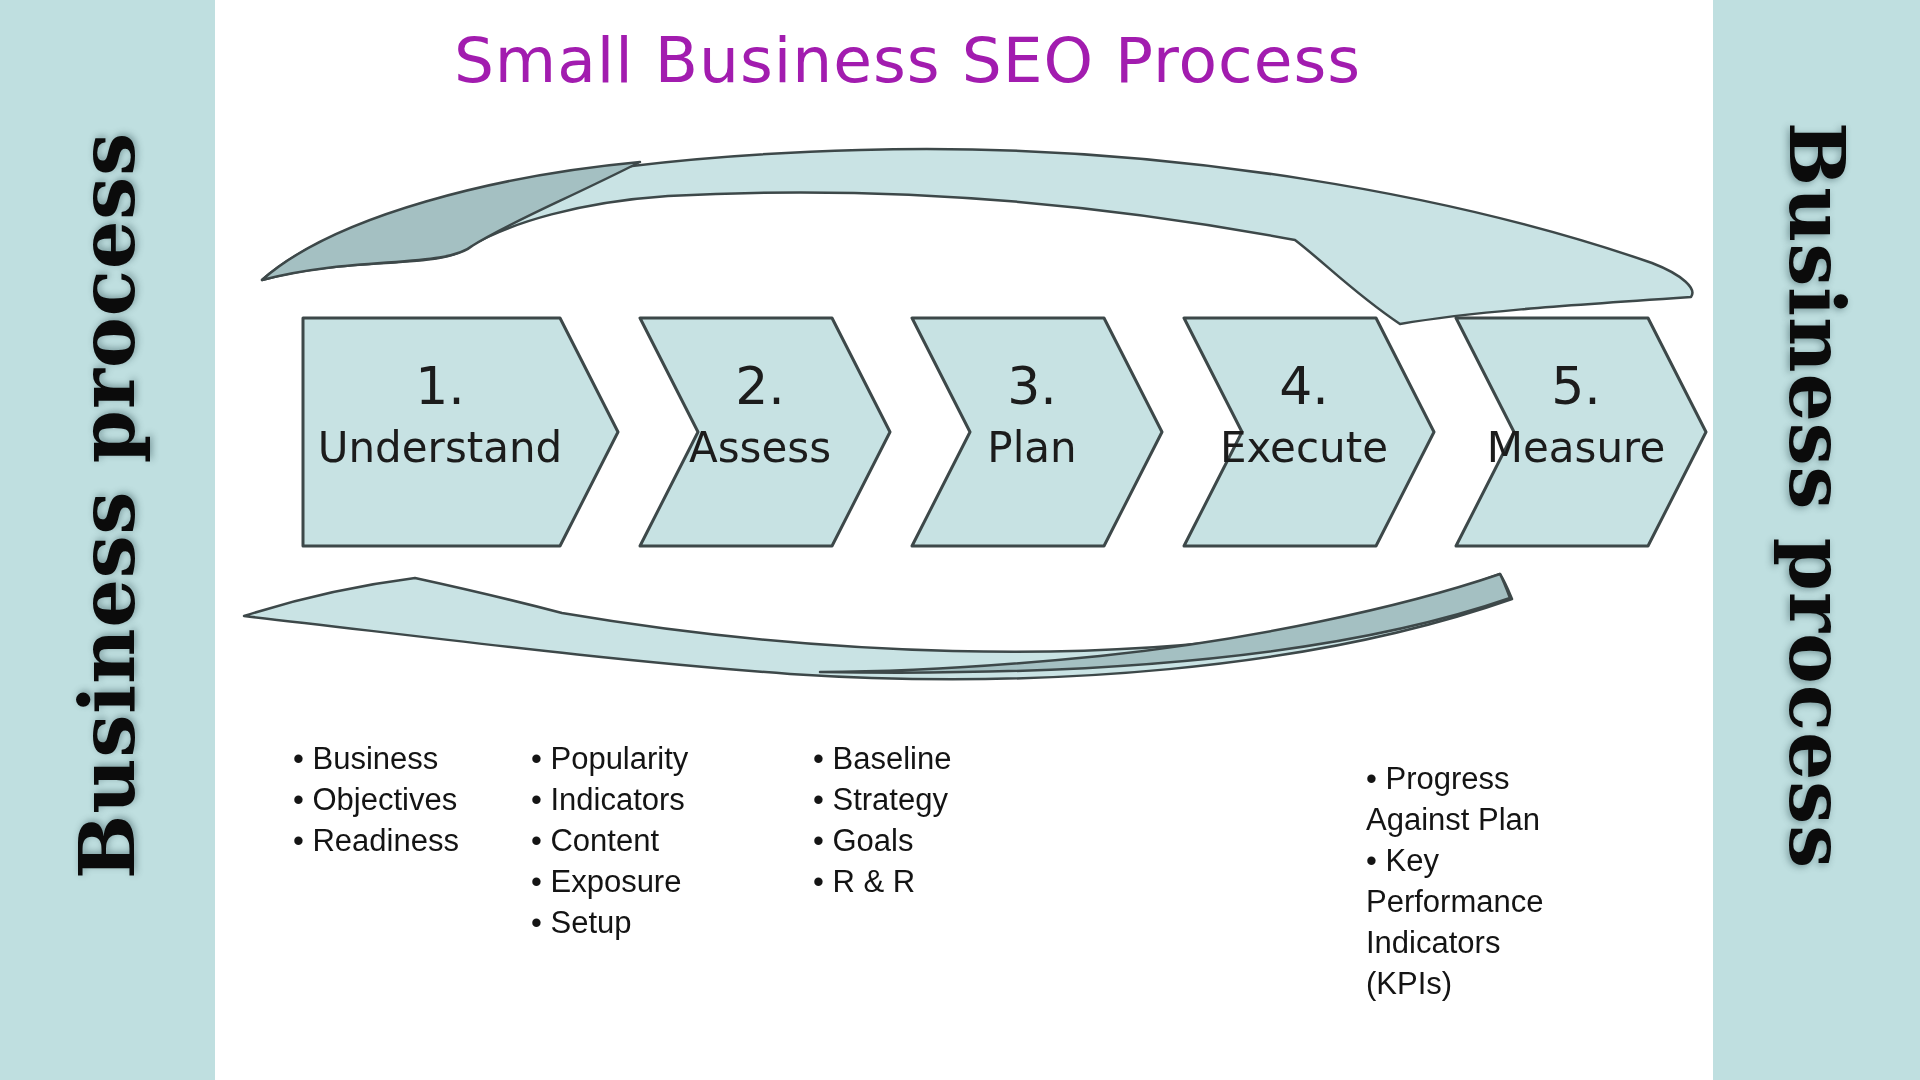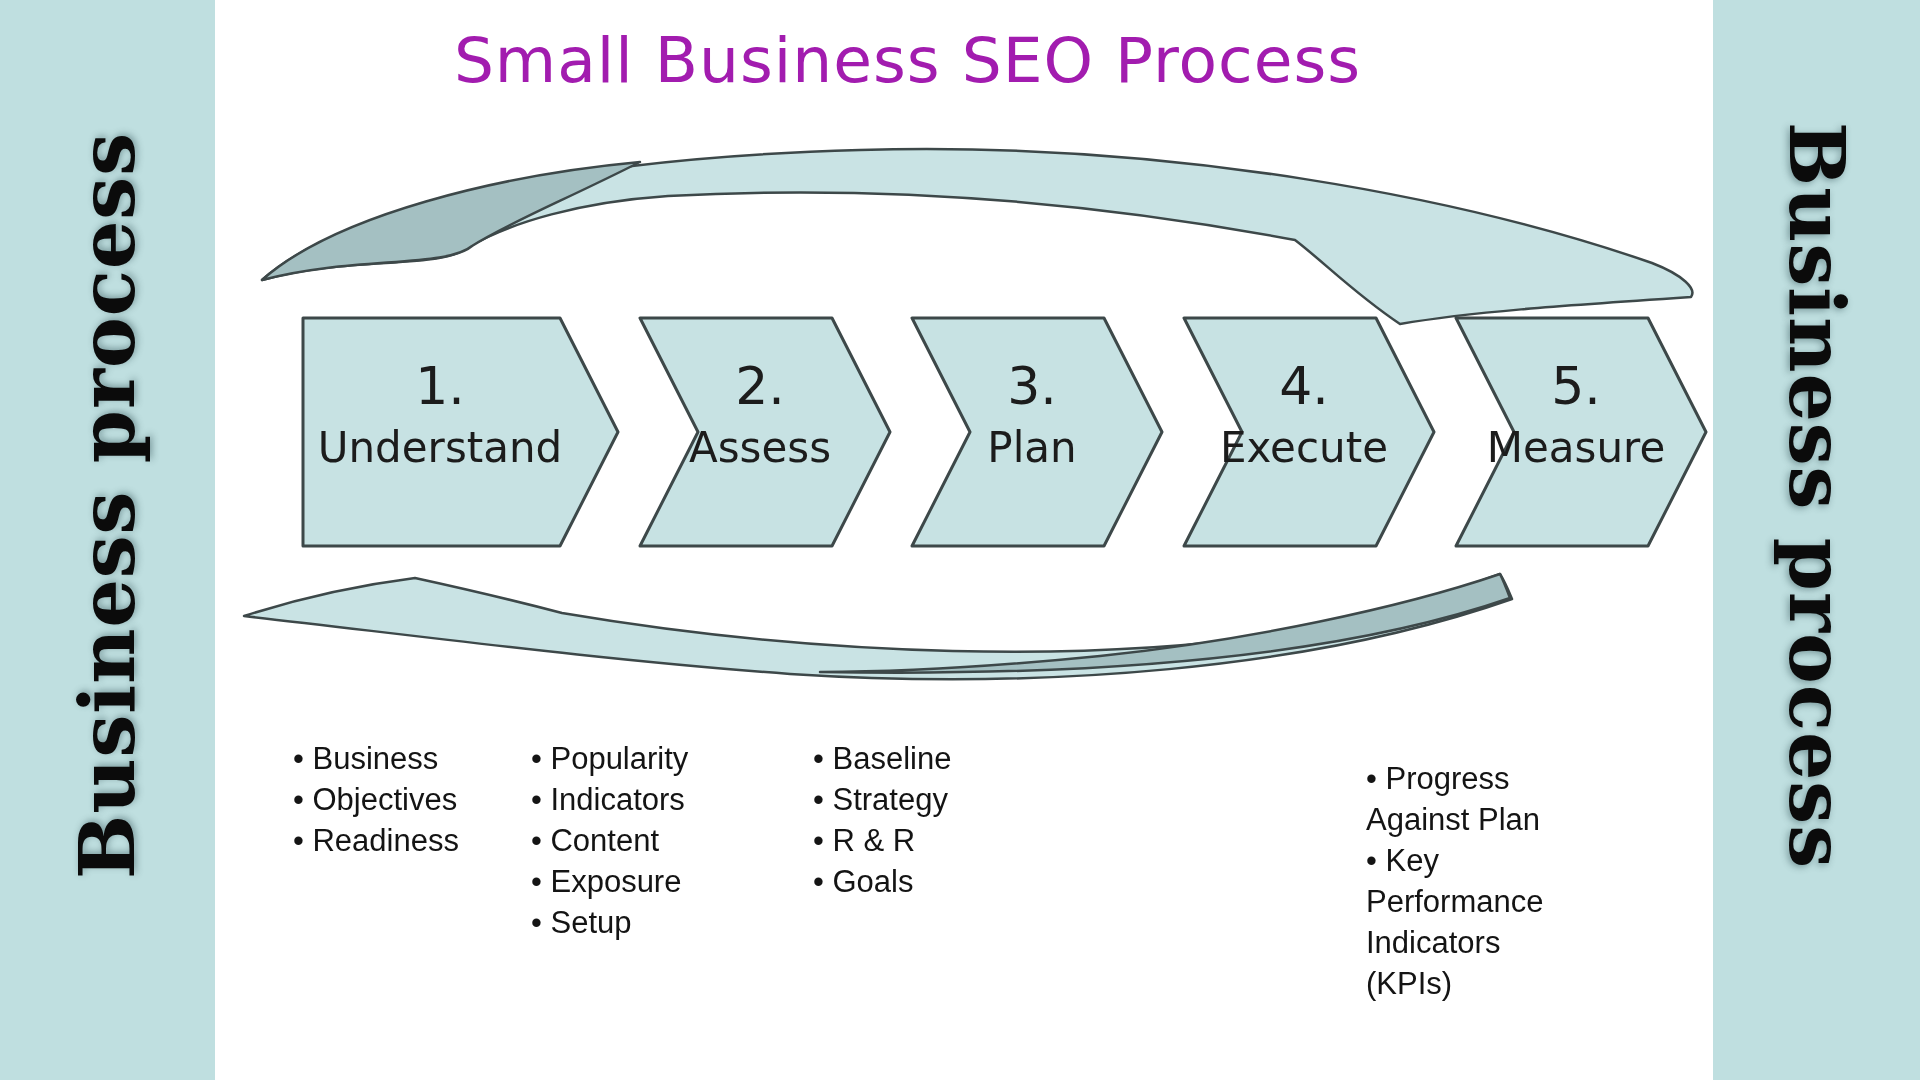--- a/index.html
+++ b/index.html
@@ -125,22 +125,22 @@
     <div class="detail-item">Popularity</div>
     <div class="detail-item">Indicators</div>
     <div class="detail-item">Content</div>
     <div class="detail-item">Exposure</div>
     <div class="detail-item">Setup</div>
   </div>
 
   <div class="details-col c3">
     <div class="detail-item">Baseline</div>
     <div class="detail-item">Strategy</div>
+    <div class="detail-item">Goals</div>
     <div class="detail-item">R &amp; R</div>
-    <div class="detail-item">Goals</div>
   </div>
 
 
   <div class="details-col c5">
     <div class="detail-item">Progress Against Plan</div>
     <div class="detail-item">Key Performance Indicators (KPIs)</div>
   </div>
 
 </div>
 

